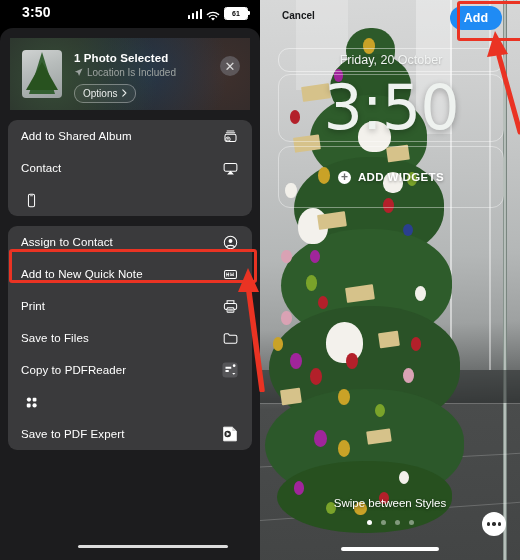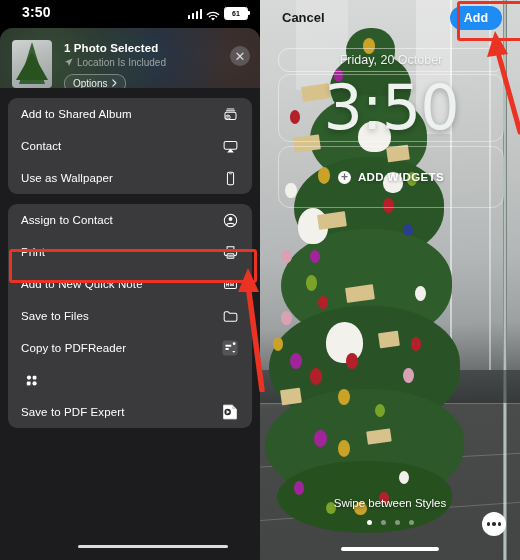--- a/index.html
+++ b/index.html
@@ -24,21 +24,21 @@
   .battery{width:22px;height:11px;border:1.3px solid #fff;border-radius:2.5px;position:relative;
            display:flex;align-items:center;justify-content:center;}
   .battery:after{content:"";position:absolute;right:-3px;top:3px;width:1.6px;height:4px;background:#fff;border-radius:0 1px 1px 0;}
   .battery .lvl{font-size:7px;font-weight:700;color:#000;background:#fff;width:100%;height:100%;
                 display:flex;align-items:center;justify-content:center;border-radius:1px;}
 
   .sheet{position:absolute;left:0;top:28px;width:260px;height:532px;background:#1c1c1e;
          border-radius:13px 13px 0 0;overflow:hidden;}
 
   
-  .hdr{position:relative;height:60px;margin:0;overflow:hidden;
+  .hdr{position:relative;height:72px;margin:10px;overflow:hidden;
        background:
          radial-gradient(circle at 18% 55%, rgba(60,90,60,.75) 0%, rgba(40,55,42,0) 52%),
          radial-gradient(circle at 58% 45%, rgba(30,64,96,.55) 0%, rgba(30,64,96,0) 55%),
          radial-gradient(circle at 88% 50%, rgba(92,60,50,.45) 0%, rgba(92,60,50,0) 55%),
          #262628;}
   .thumb{position:absolute;left:12px;top:12px;width:40px;height:48px;border-radius:4px;overflow:hidden;
          background:linear-gradient(160deg,#cfd2d1 0%,#b7bcbb 40%,#9aa0a0 100%);}
   .thumb .tree{position:absolute;left:50%;top:4%;transform:translateX(-50%);
                width:0;height:0;border-left:13px solid transparent;border-right:13px solid transparent;
                border-bottom:42px solid #2e5c2b;opacity:.95;}
@@ -86,21 +86,21 @@
   .tl{position:absolute;border-radius:50% 46% 48% 50%;}
   .orn{position:absolute;border-radius:50%;}
   .orn.gold{background:#c9a227;} .orn.red{background:#b3202a;}
   .orn.pink{background:#d9a2b4;} .orn.purple{background:#a0259b;}
   .orn.blue{background:#2a3f8f;} .orn.green{background:#7aa32a;}
   .orn.white{background:#f2f0ea;} .orn.snow{background:#f3f1ec;border-radius:50% 50% 45% 45%;}
   .tag{position:absolute;background:#d6c28a;border-radius:1px;transform:rotate(-8deg);}
 
   
   .rtop{position:absolute;left:0;top:0;width:260px;height:36px;}
-  .cancel{position:absolute;left:22px;top:10px;color:#16181a;font-size:13px;font-weight:700;}
+  .cancel{position:absolute;left:22px;top:10px;color:#16181a;font-size:10px;font-weight:700;}
   .add-btn{position:absolute;right:18px;top:6px;width:52px;height:24px;border-radius:13px;background:#1f8bf4;
            color:#fff;font-size:12.5px;font-weight:700;display:flex;align-items:center;justify-content:center;}
   #hl-add{left:457px;top:1px;width:60px;height:34px;}
 
   
   .w-date{position:absolute;left:18px;top:48px;width:224px;height:22px;border:1.5px solid rgba(255,255,255,.45);
           border-radius:11px;display:flex;align-items:center;justify-content:center;}
   .w-date span{color:#f2f4f3;font-size:12.5px;font-weight:400;text-shadow:0 1px 2px rgba(0,0,0,.25);}
   .w-clock{position:absolute;left:18px;top:74px;width:224px;height:66px;border:1.5px solid rgba(255,255,255,.40);
            border-radius:12px;display:flex;align-items:center;justify-content:center;}
@@ -200,59 +200,58 @@
         <div class="row">
           <span class="lbl">Contact</span>
           <span class="ico">
             <svg width="17" height="17" viewBox="0 0 20 20">
                 <rect x="2.5" y="4" width="15" height="9.2" rx="2" stroke="#fff" stroke-width="1.2" fill="none"></rect>
                 <path d="M10 12.6 14 17H6l4-4.4z" fill="#fff"></path>
               </svg>
           </span>
         </div>
         <div class="row">
-          <span class="lbl">Use as Wallpaper</span>
           <span class="ico">
             <svg width="17" height="17" viewBox="0 0 20 20">
                 <rect x="6.4" y="2.6" width="7.2" height="14.8" rx="1.8" stroke="#fff" stroke-width="1.2" fill="none"></rect>
                 <path d="M8.8 4.4h2.4" stroke="#fff" stroke-width=".9" stroke-linecap="round"></path>
               </svg>
           </span>
         </div>
       </div>
 
       <div class="group">
         <div class="row">
           <span class="lbl">Assign to Contact</span>
           <span class="ico">
             <svg width="17" height="17" viewBox="0 0 20 20">
                 <circle cx="10" cy="10" r="7.3" stroke="#fff" stroke-width="1.2" fill="none"></circle>
                 <circle cx="10" cy="8.2" r="2.3" fill="#fff"></circle>
                 <path d="M5.3 15.4c.8-2.7 8.6-2.7 9.4 0" stroke="#fff" stroke-width="1.2" fill="none"></path>
+              </svg>
+          </span>
+        </div>
+        <div class="row">
+          <span class="lbl">Add to New Quick Note</span>
+          <span class="ico">
+            <svg width="17" height="17" viewBox="0 0 20 20">
+                <rect x="3" y="5.4" width="14" height="9.2" rx="1.6" stroke="#fff" stroke-width="1.2" fill="none"></rect>
+                <path d="M5.6 8.2v3.6M5.6 10h2.2M7.8 8.2v3.6" stroke="#fff" stroke-width="1" stroke-linecap="round"></path>
+                <path d="M10.4 8.2v3.6l1.4-2.2 1.4 2.2V8.2" stroke="#fff" stroke-width="1" fill="none" stroke-linecap="round" stroke-linejoin="round"></path>
               </svg>
           </span>
         </div>
         <div class="row">
           <span class="lbl">Print</span>
           <span class="ico">
             <svg width="17" height="17" viewBox="0 0 20 20">
                 <path d="M6 6.4V3.2h8v3.2" stroke="#fff" stroke-width="1.2" fill="none"></path>
                 <rect x="2.8" y="6.4" width="14.4" height="7" rx="1.8" stroke="#fff" stroke-width="1.2" fill="none"></rect>
                 <rect x="6" y="11.6" width="8" height="5.2" rx="1" stroke="#fff" stroke-width="1.2" fill="#3a3a3c"></rect>
                 <path d="M7.6 13.4h4.8M7.6 15h4.8" stroke="#fff" stroke-width=".9" stroke-linecap="round"></path>
-              </svg>
-          </span>
-        </div>
-        <div class="row">
-          <span class="lbl">Add to New Quick Note</span>
-          <span class="ico">
-            <svg width="17" height="17" viewBox="0 0 20 20">
-                <rect x="3" y="5.4" width="14" height="9.2" rx="1.6" stroke="#fff" stroke-width="1.2" fill="none"></rect>
-                <path d="M5.6 8.2v3.6M5.6 10h2.2M7.8 8.2v3.6" stroke="#fff" stroke-width="1" stroke-linecap="round"></path>
-                <path d="M10.4 8.2v3.6l1.4-2.2 1.4 2.2V8.2" stroke="#fff" stroke-width="1" fill="none" stroke-linecap="round" stroke-linejoin="round"></path>
               </svg>
           </span>
         </div>
         <div class="row">
           <span class="lbl">Save to Files</span>
           <span class="ico">
             <svg width="17" height="17" viewBox="0 0 20 20">
                 <path d="M2.6 6.2a1.8 1.8 0 0 1 1.8-1.8h2.8l1.5 1.7h7a1.8 1.8 0 0 1 1.8 1.8v6a1.8 1.8 0 0 1-1.8 1.8H4.4a1.8 1.8 0 0 1-1.8-1.8V6.2z" stroke="#fff" stroke-width="1.2" fill="none"></path>
               </svg>
           </span>

